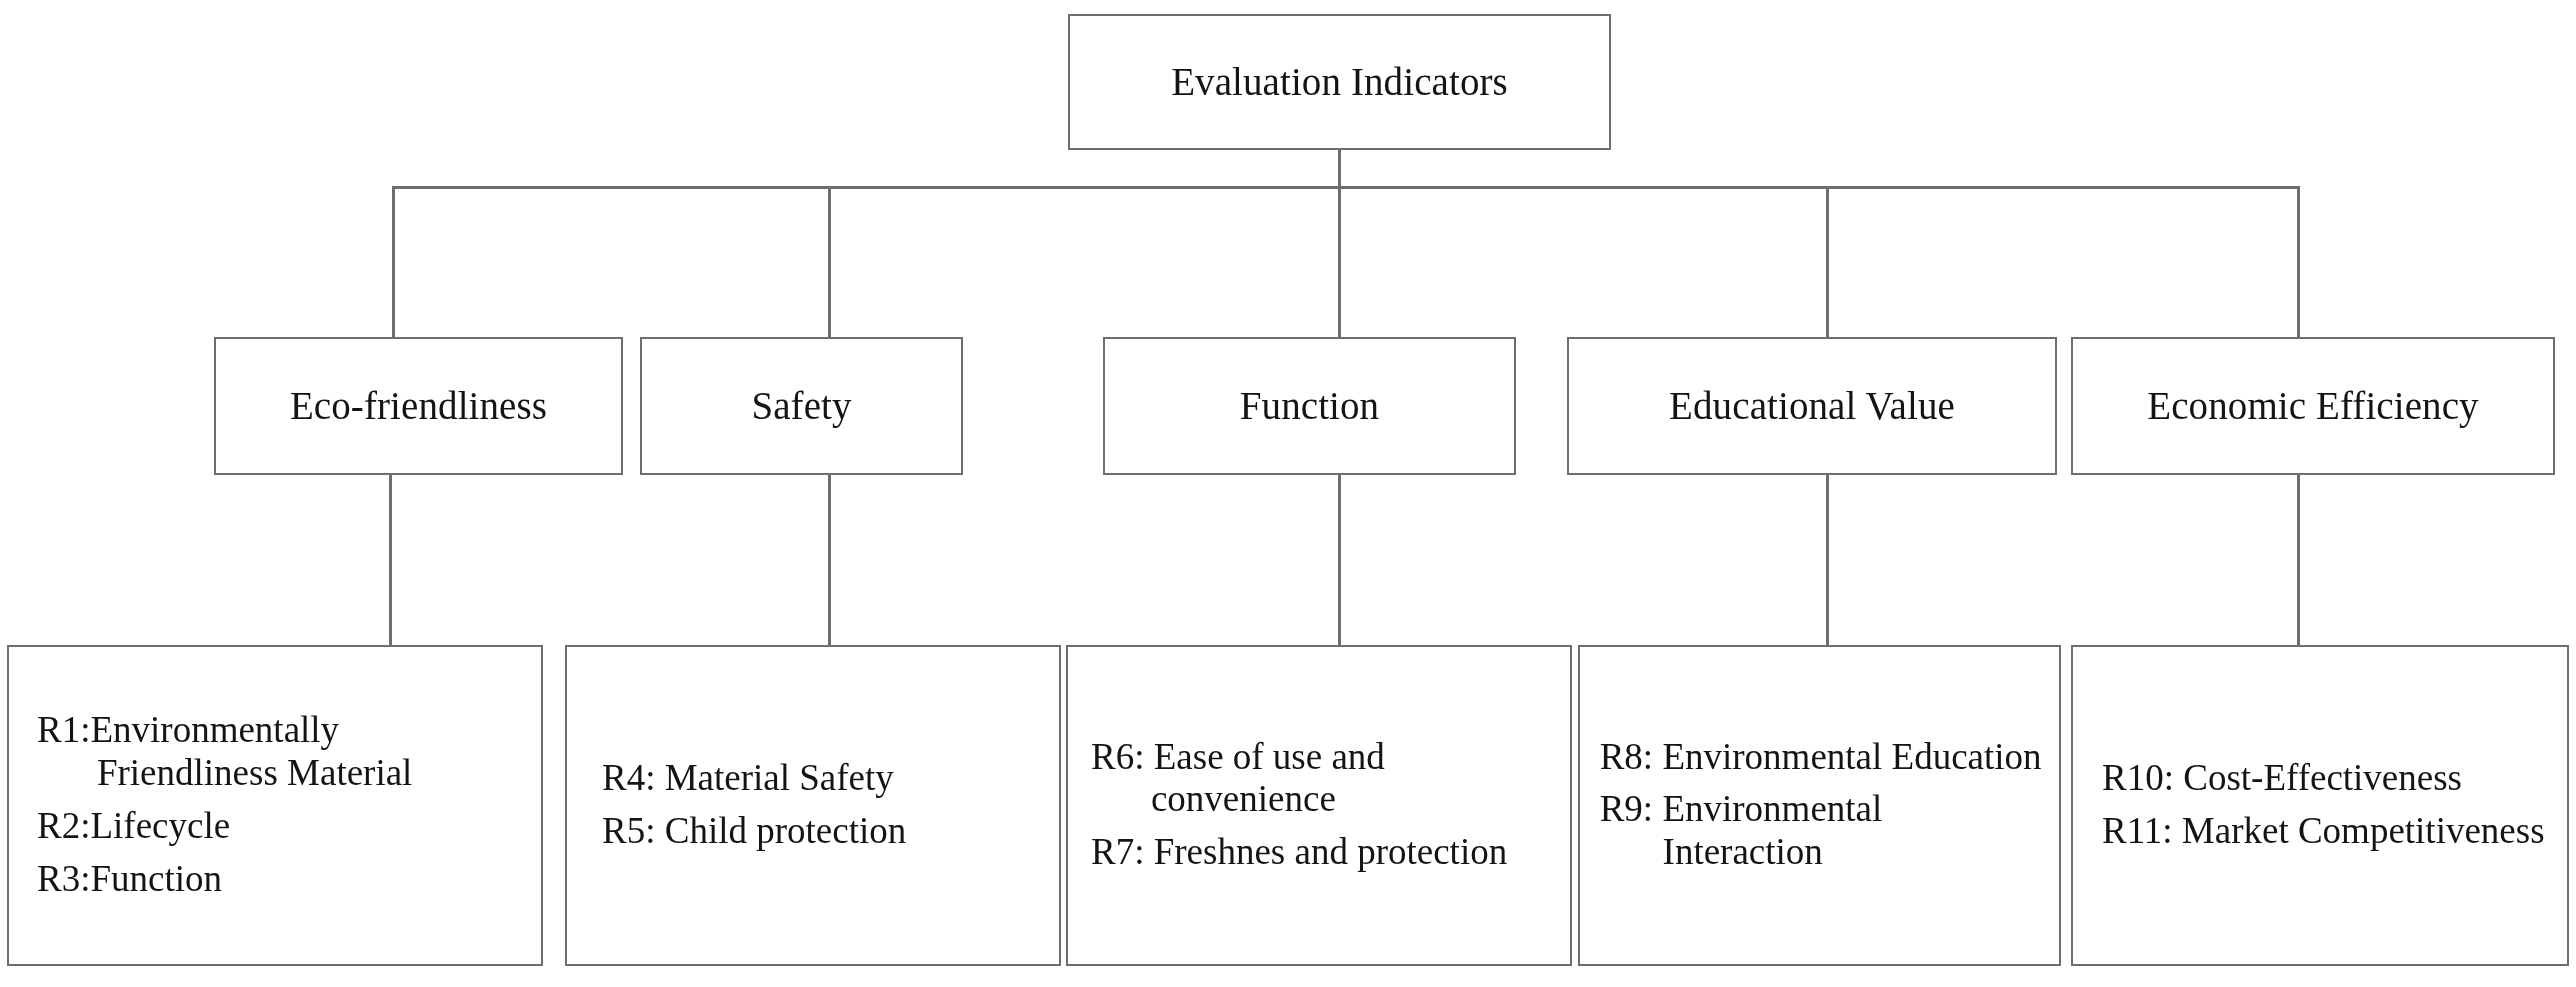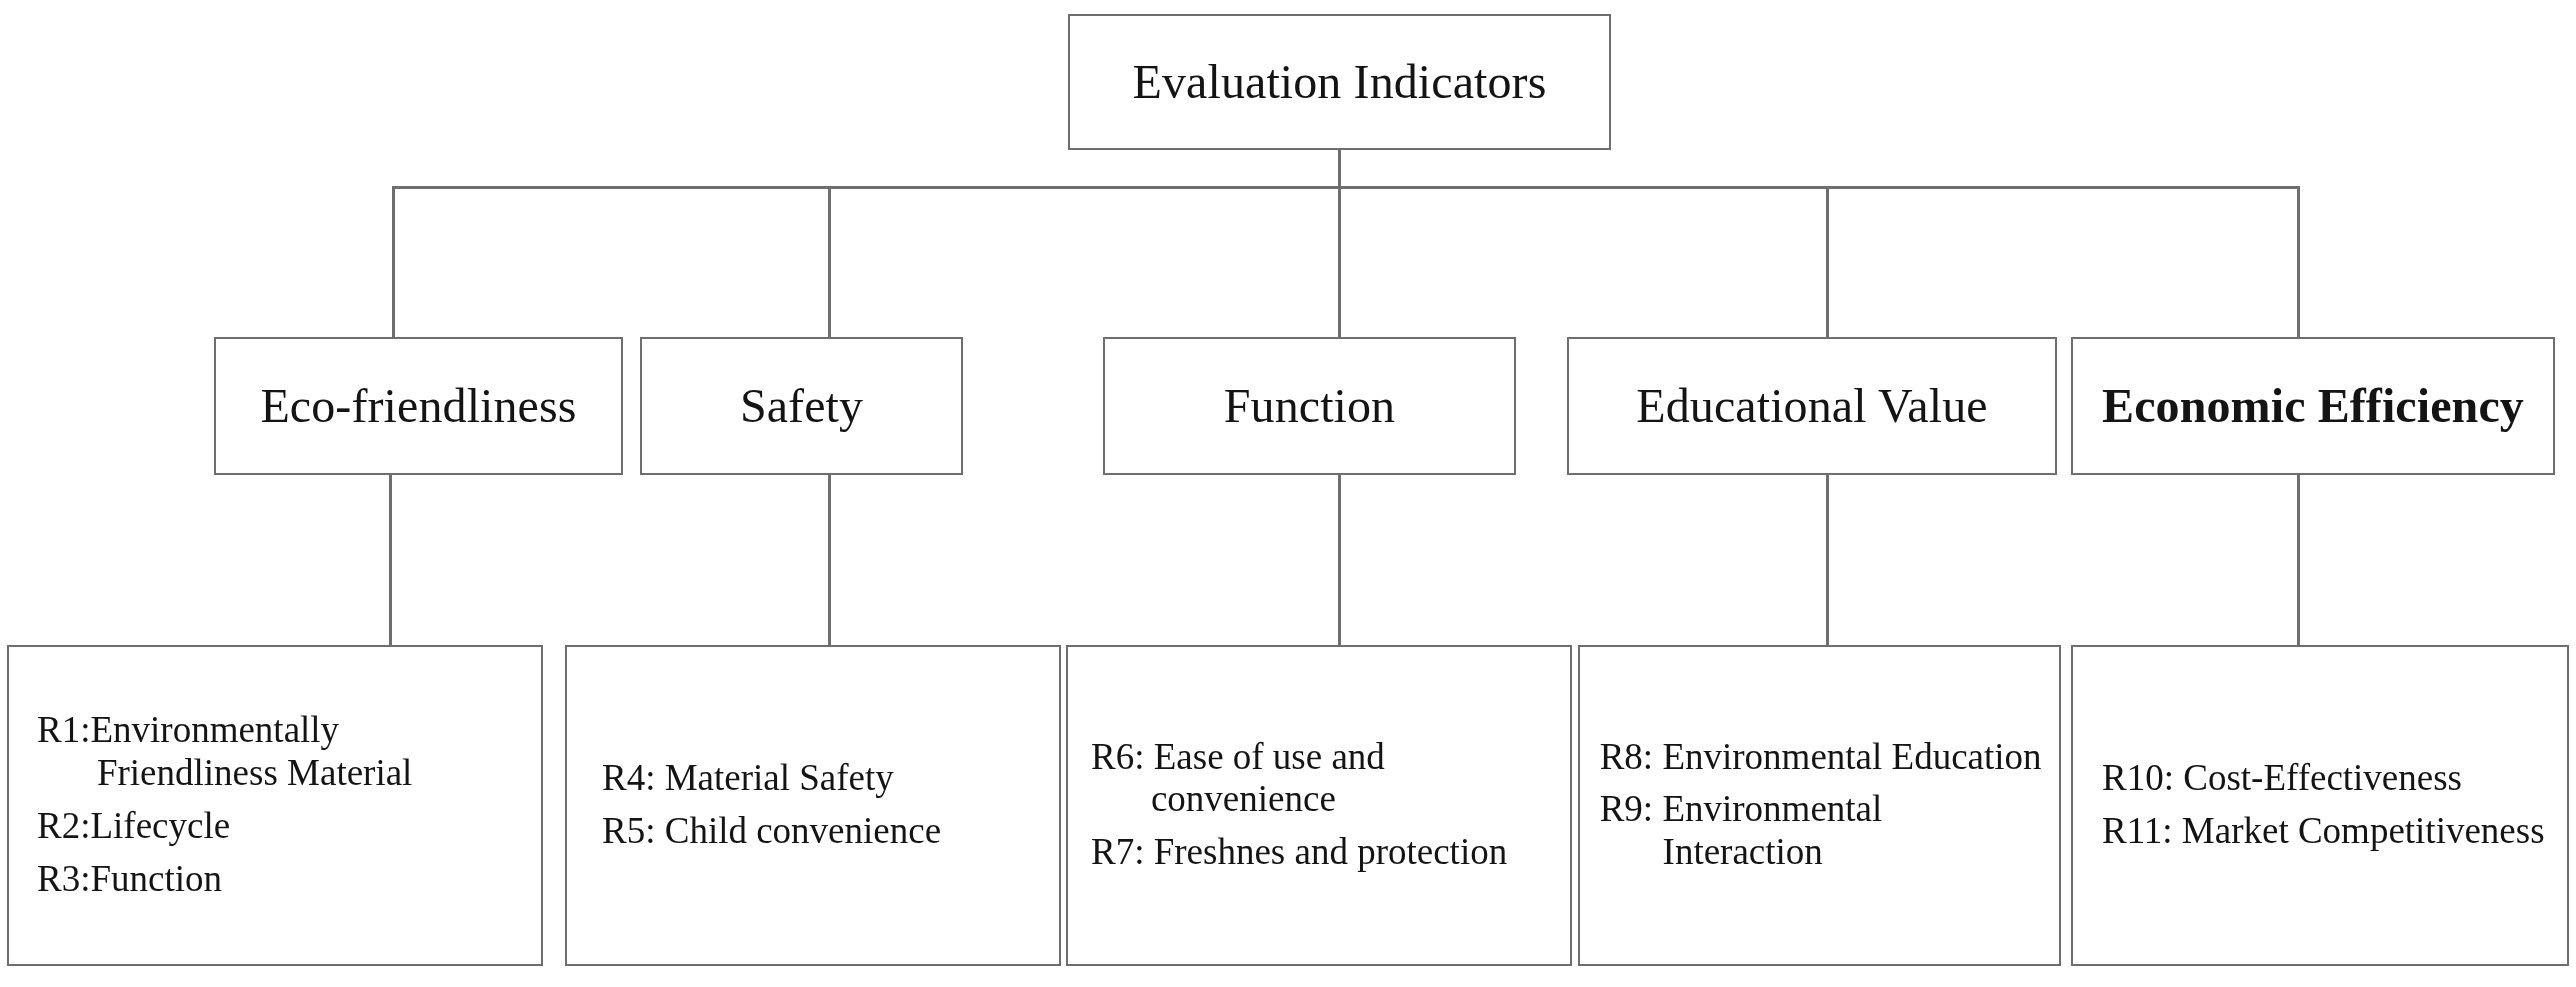--- a/index.html
+++ b/index.html
@@ -22,21 +22,21 @@
     position: absolute;
     box-sizing: border-box;
     border: 2.1px solid #6e6e6e;
     background: #ffffff;
     display: flex;
     align-items: center;
     justify-content: center;
     z-index: 3;
   }
   .node-label {
-    font-size: 48px;
+    font-size: 39px;
     line-height: 1.12;
     letter-spacing: 0.1px;
     white-space: nowrap;
     color: #141414;
   }
   
   #node-root {
     left: 1068px;
     top: 14px;
     width: 543px;
@@ -44,21 +44,21 @@
   }
   
   .node-l2 {
     top: 337px;
     height: 138px;
   }
   #node-eco      { left: 214px;  width: 409px; }
   #node-safety   { left: 640px;  width: 323px; }
   #node-function { left: 1103px; width: 413px; }
   #node-edu      { left: 1567px; width: 490px; }
-  #node-econ     { left: 2071px; width: 484px; font-weight: bold; }
+  #node-econ     { left: 2071px; width: 484px; }
 
   
   .node-leaf {
     top: 645px;
     height: 321px;
     align-items: center;
     justify-content: flex-start;
     padding: 9.8px 0 9.8px 0;
   }
   #leaf-eco      { left: 7px;   width: 536px; }
@@ -162,21 +162,21 @@
     <div class="leaf-lines">
       <p class="leaf-line">R1:Environmentally Friendliness Material</p>
       <p class="leaf-line">R2:Lifecycle</p>
       <p class="leaf-line">R3:Function</p>
     </div>
   </div>
 
   <div class="node node-leaf" id="leaf-safety">
     <div class="leaf-lines">
       <p class="leaf-line">R4: Material Safety</p>
-      <p class="leaf-line">R5: Child convenience</p>
+      <p class="leaf-line">R5: Child protection</p>
     </div>
   </div>
 
   <div class="node node-leaf" id="leaf-function">
     <div class="leaf-lines">
       <p class="leaf-line">R6: Ease of use and convenience</p>
       <p class="leaf-line">R7: Freshnes and protection</p>
     </div>
   </div>
 

